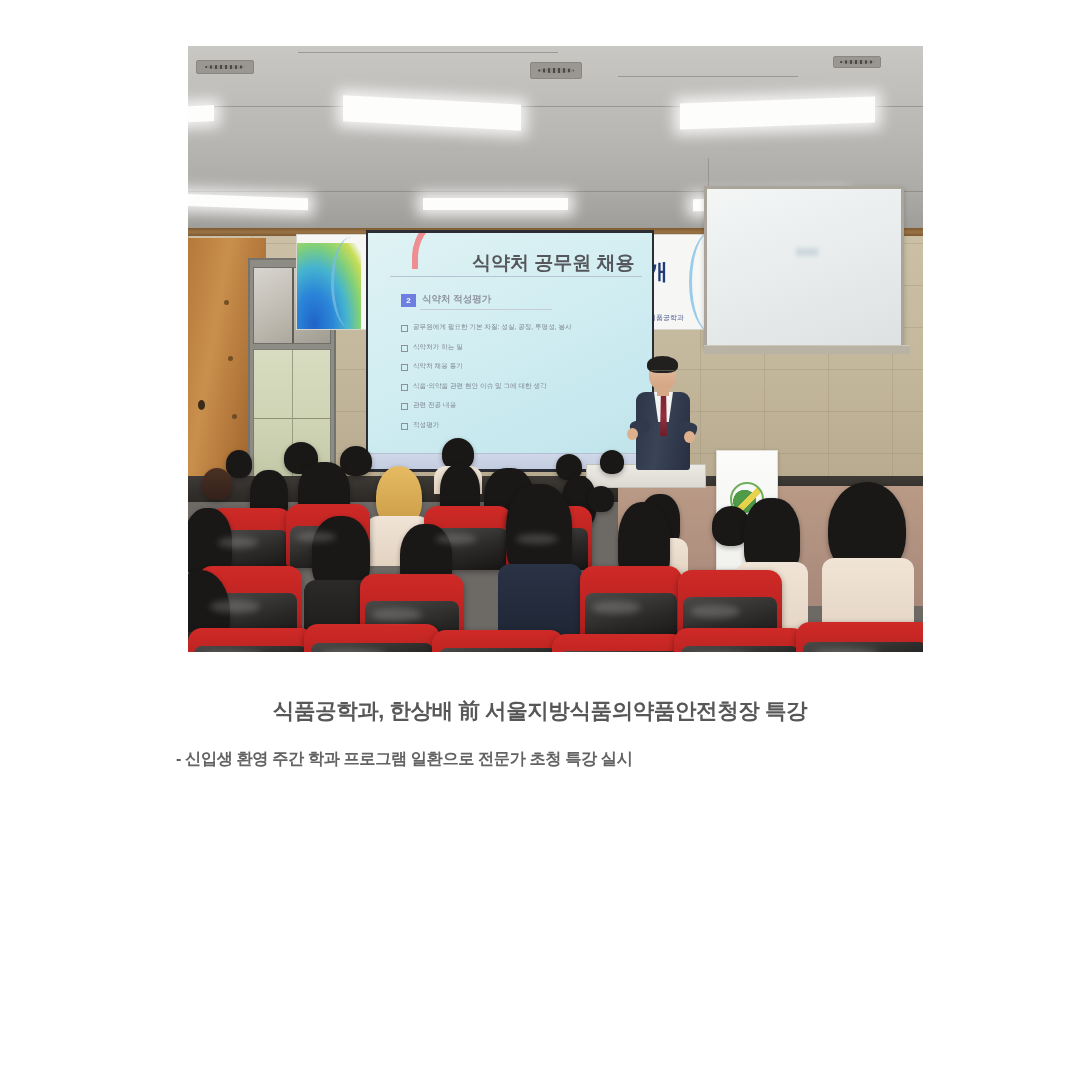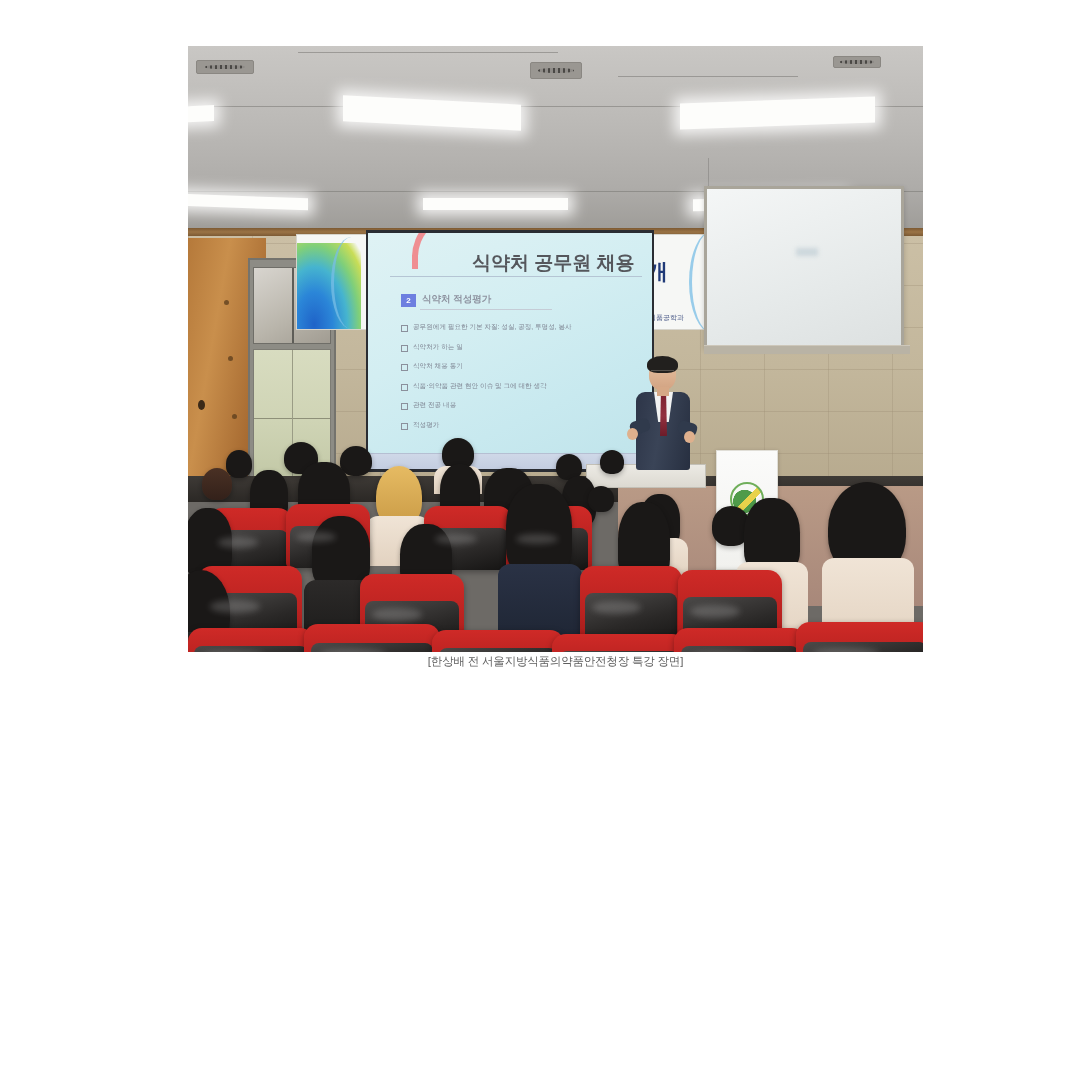--- a/index.html
+++ b/index.html
@@ -537,19 +537,20 @@
     <div class="seat" style="left:364px;top:588px;width:134px;height:50px;"></div>
     <div class="seat" style="left:486px;top:582px;width:132px;height:54px;">
         <div class="seat-sheen"></div>
       </div>
     <div class="seat" style="left:608px;top:576px;width:138px;height:58px;">
         <div class="seat-sheen"></div>
       </div>
 
   </div>
 
-  <div id="caption">[한상배 전 서울지방식품의약품안전청장 특강 장면]</div>
-
+
+  <div id="headline">식품공학과, 한상배 前 서울지방식품의약품안전청장 특강</div>
 
   <div id="bullets">
+    <div class="bline">- 신입생 환영 주간 학과 프로그램 일환으로 전문가 초청 특강 실시</div>
   </div>
 
 </div>
 
 </body></html>

